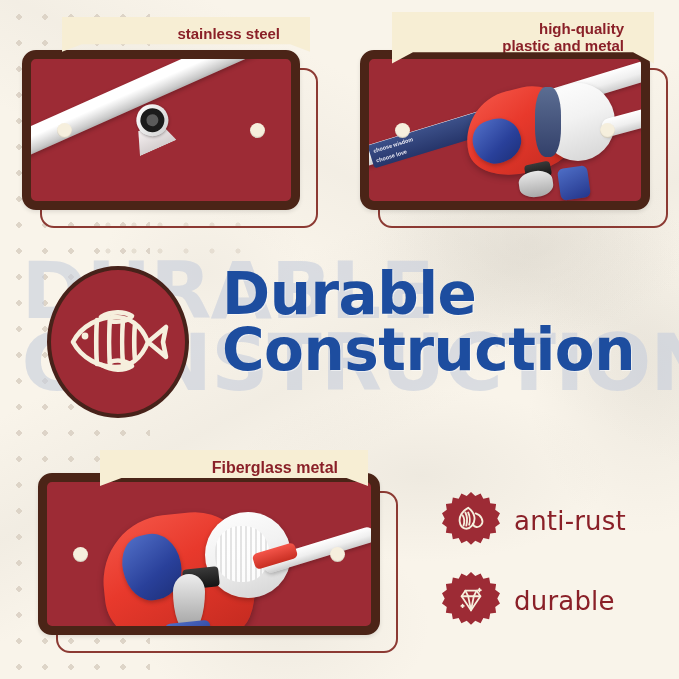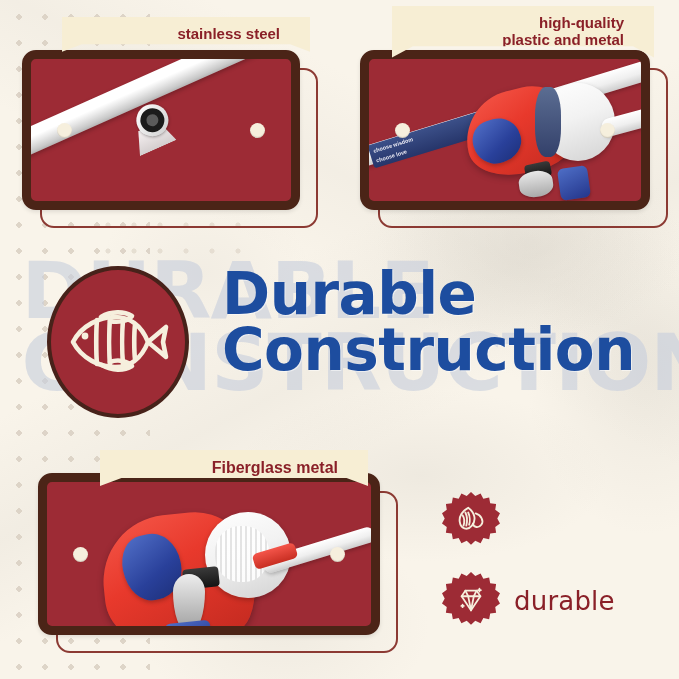--- a/index.html
+++ b/index.html
@@ -240,21 +240,21 @@
       <div class="reel-band" style="left:166px;top:28px;width:26px;height:70px;border-radius:40%;"></div>
       <div class="rodline" style="left:232px;top:52px;width:72px;height:18px;transform:rotate(-15deg);"></div>
       <div class="black-mount" style="left:156px;top:104px;width:26px;height:15px;transform:rotate(-12deg);"></div>
       <div class="trigger" style="left:150px;top:112px;width:34px;height:26px;transform:rotate(-8deg);"></div>
       <div class="blue-tab" style="left:190px;top:108px;width:30px;height:32px;transform:rotate(-8deg);"></div>
     </div>
     <div class="screw l"></div>
     <div class="screw r"></div>
   </div>
 </div>
-<div class="ribbon" style="left:392px;top:6px;width:202px;font-size:15px;">
+<div class="ribbon" style="left:392px;top:12px;width:202px;font-size:15px;">
   <span class="rb-inner" style="white-space:pre-line;">high-quality
 plastic and metal</span>
 </div>
 
 <div id="center">
 
   <div id="ghost-text">DURABLE
 CONSTRUCTION</div>
 
   <div id="fish-badge">
@@ -308,20 +308,21 @@
     <svg width="30" height="30" viewBox="0 0 32 32">
       <g fill="none" stroke="#f6efdd" stroke-width="2" stroke-linecap="round" stroke-linejoin="round">
         <path d="M13 3 C20 8,22 16,17 22 C12 28,5 25,4 18 C3 12,7 6,13 3 Z"></path>
         <path d="M10 8 C12 12,12 18,11 22"></path>
         <path d="M13 8 C15 12,15 18,14 21"></path>
         <path d="M7 11 C9 14,9 19,8 22"></path>
         <path d="M21 9 C27 11,30 17,27 21 C24 25,19 24,18 20"></path>
       </g>
     </svg>
   </div>
+  <div class="feat-label">anti-rust</div>
 </div>
 
 <div class="feat" style="left:442px;top:572px;">
   <div class="starburst">
     <svg width="30" height="30" viewBox="0 0 32 32">
       <g fill="none" stroke="#f6efdd" stroke-width="1.9" stroke-linejoin="round" stroke-linecap="round">
         <path d="M6 12 L10 6 L22 6 L26 12 L16 27 Z"></path>
         <path d="M6 12 H26"></path>
         <path d="M10 6 L13 12 L16 27"></path>
         <path d="M22 6 L19 12 L16 27"></path>

